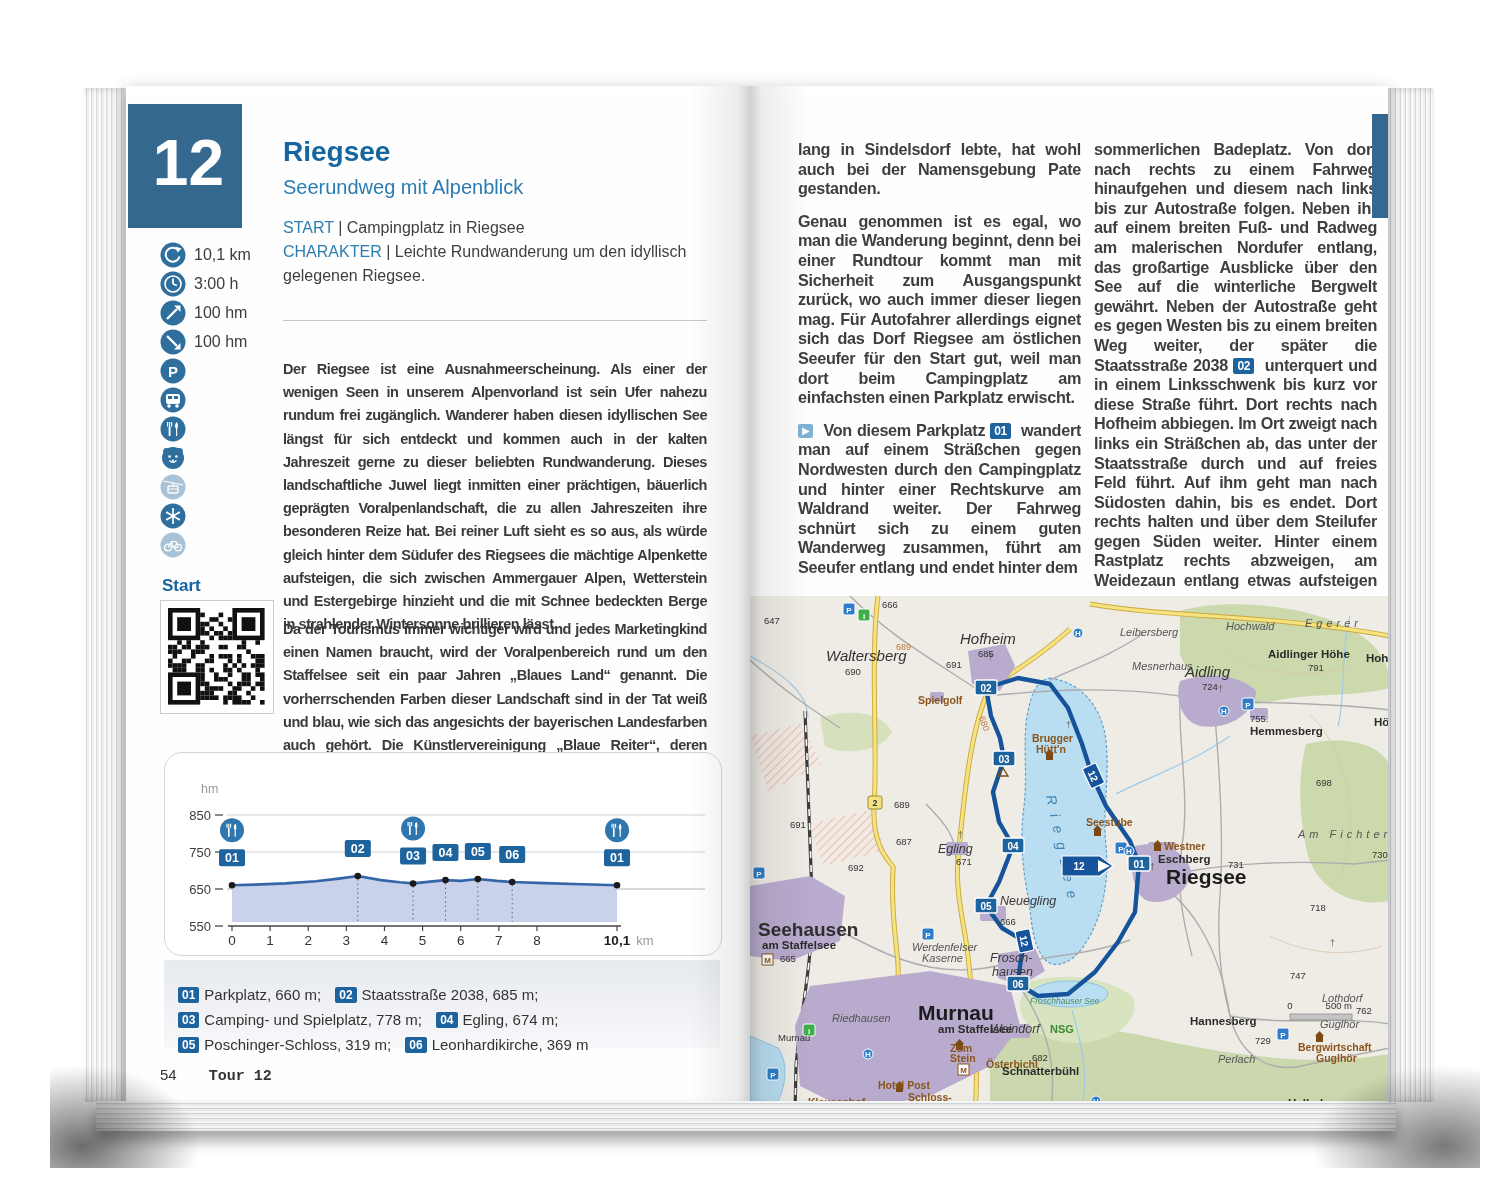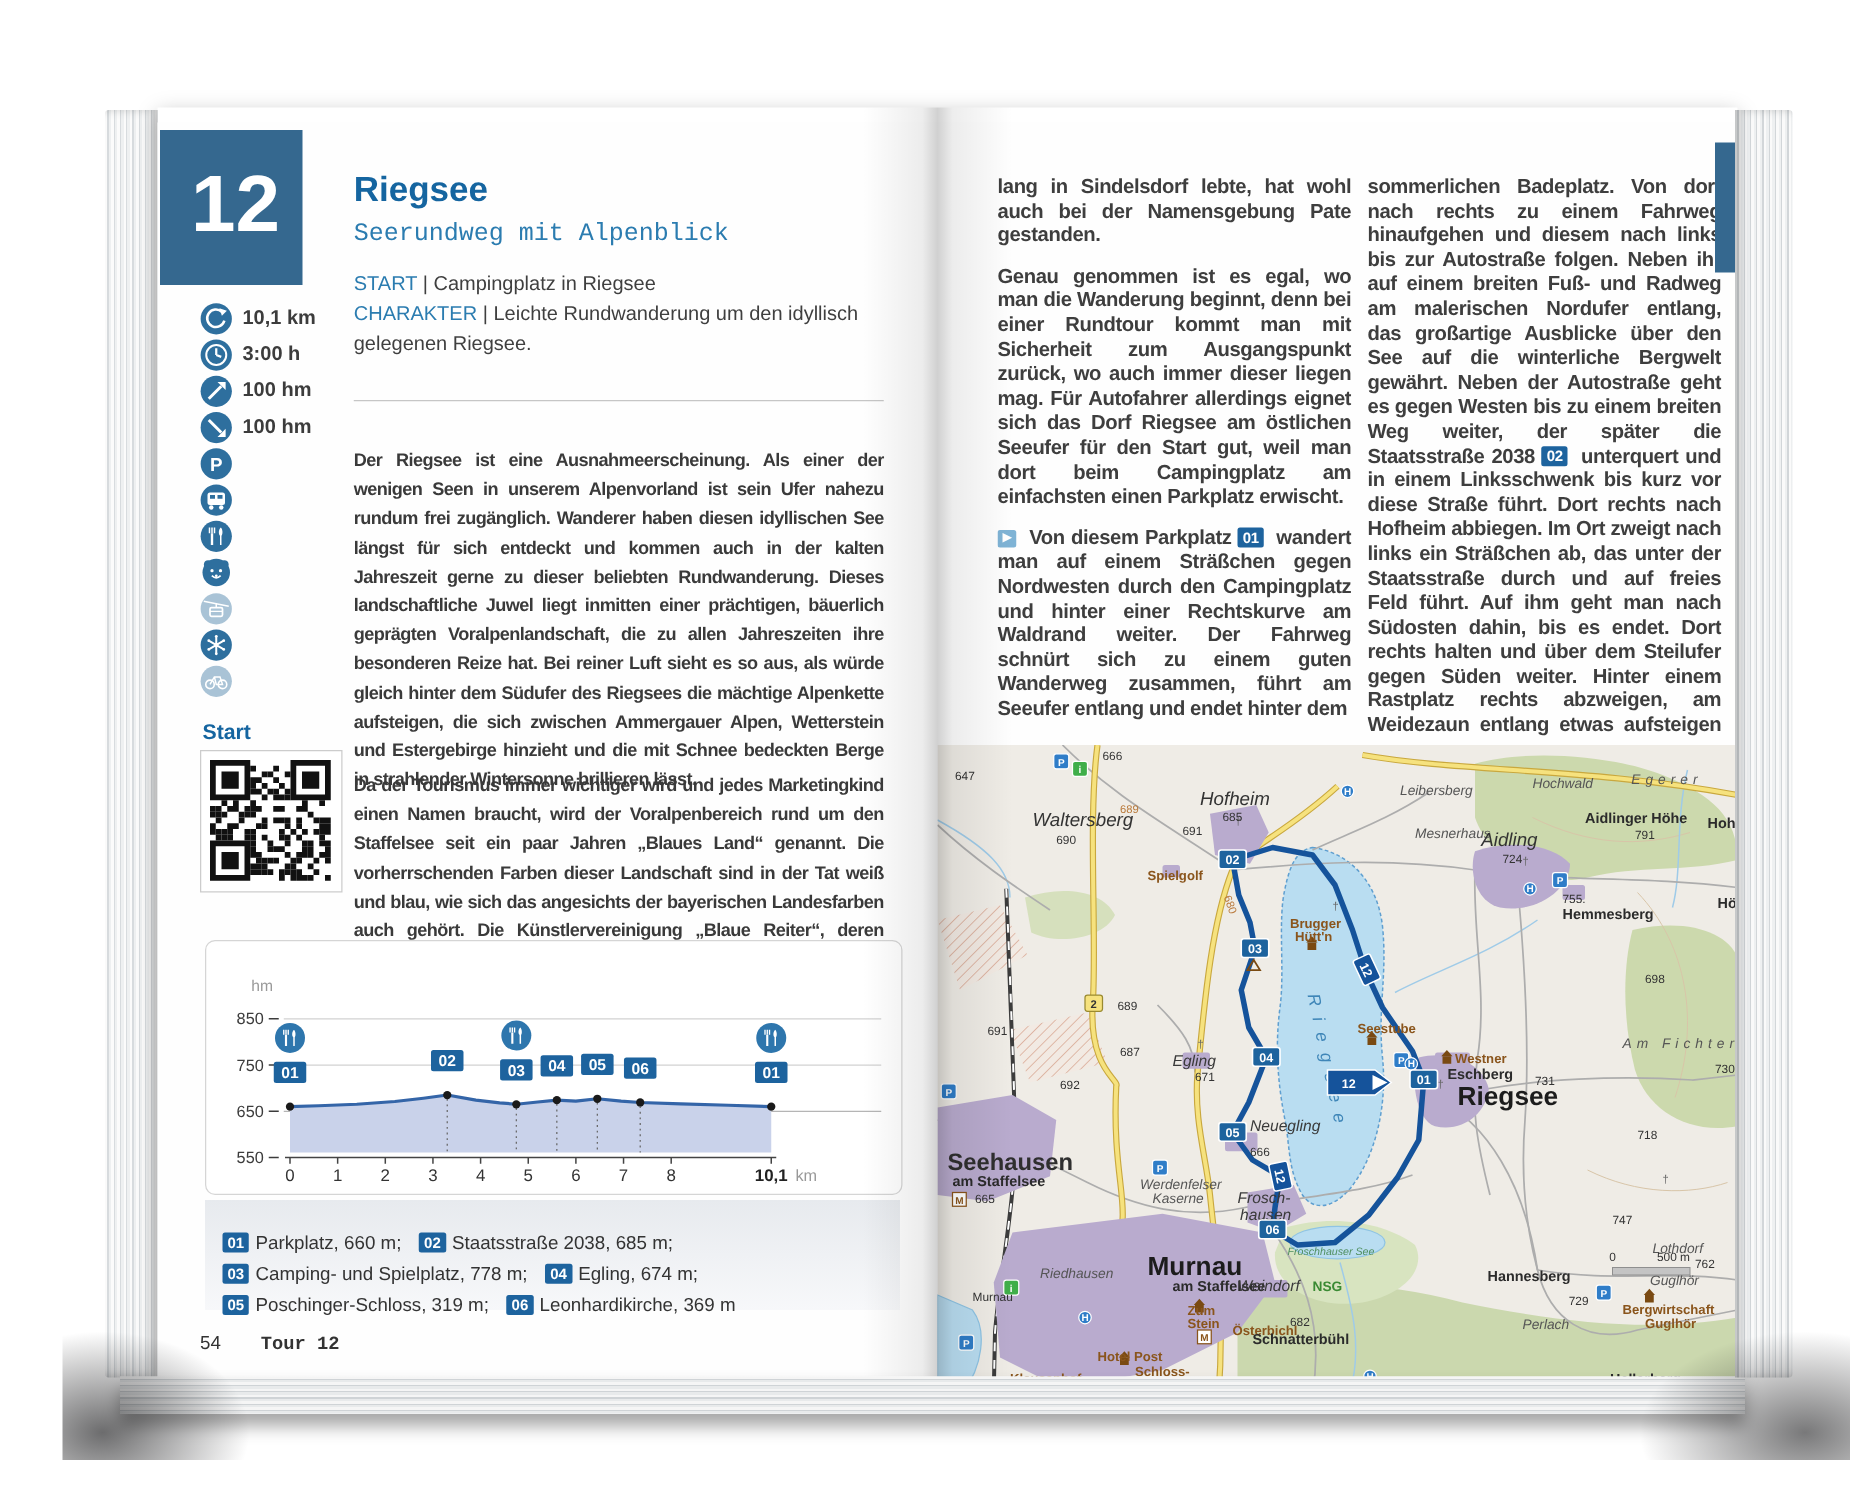--- a/index.html
+++ b/index.html
@@ -24,33 +24,33 @@
     box-shadow:0 4px 16px rgba(0,0,0,.25);}
   .gutter{left:690px;top:86px;width:120px;height:1016px;pointer-events:none;z-index:4;
     background:linear-gradient(90deg,rgba(0,0,0,0) 0%,rgba(0,0,0,.07) 40%,rgba(0,0,0,.18) 50%,rgba(0,0,0,.07) 60%,rgba(0,0,0,0) 100%);}
   .page{top:12px;height:1016px;background:#fefefe;}
   .page-left{left:0;width:622px;}
   .page-right{left:622px;width:642px;overflow:hidden;}
   
   .tour-box{left:2px;top:6px;width:114px;height:124px;background:#35688f;color:#fff;
     font-size:64px;font-weight:700;text-align:right;line-height:118px;padding-right:18px;box-sizing:border-box;}
   .tour-title{left:157px;top:38px;font-size:28px;font-weight:700;color:#1565a0;}
-  .tour-sub{left:157px;top:78px;font-size:20px;color:#2b7cb0;font-family:Liberation Mono, monospace;}
+  .tour-sub{left:157px;top:78px;font-size:20px;color:#2b7cb0;}
   .meta{left:157px;top:118px;width:424px;font-size:16px;line-height:24px;color:#3f3f3f;}
   .meta .lbl{color:#2b7cb0;}
   .rule{left:157px;top:222px;width:424px;height:1px;background:#c6c6c6;}
   .stats{left:34px;top:142px;width:120px;}
   .stat-row{height:29px;display:flex;align-items:center;gap:8px;}
-  .stat-row .txt{font-size:16px;font-weight:700;color:#3c3c3c;white-space:nowrap;}
+  .stat-row .txt{font-size:16px;font-weight:400;color:#3c3c3c;white-space:nowrap;}
   .para{left:157px;top:260px;width:424px;font-size:14.5px;font-weight:700;line-height:23.2px;
     text-align:justify;letter-spacing:-.45px;color:#3a3a3a;}
   .para2{top:520px;}
   .start-lbl{left:36px;top:478px;font-size:17px;font-weight:700;color:#1565a0;}
   .qr-box{left:34px;top:502px;width:112px;height:112px;border:1px solid #ccc;background:#fff;}
-  .chart-card{left:38px;top:654px;width:556px;height:202px;border:1px solid #d5d5d5;border-radius:8px;background:#fff;}
+  .chart-card{left:38px;top:654px;width:556px;height:202px;border:1px solid #d5d5d5;border-radius:18px;background:#fff;}
   .legend{left:38px;top:862px;width:556px;height:88px;box-sizing:border-box;padding:22px 14px;
     background:linear-gradient(180deg,#e7eaee,#f7f8fa);font-size:15px;color:#333;line-height:25px;}
   .wbadge{display:inline-block;background:#1d639e;color:#fff;font-weight:700;font-size:12px;
     padding:0 4px;border-radius:2px;line-height:16px;vertical-align:1px;margin-right:5px;}
   .legend .sep{margin-right:10px;}
   .footer{left:34px;top:968px;font-size:15px;color:#333;}
   .footer b{margin-left:32px;font-family:Liberation Mono, monospace;}
   
   .col{top:42px;width:283px;height:452px;overflow:hidden;font-size:16.2px;font-weight:600;
     line-height:19.6px;text-align:justify;letter-spacing:-.3px;color:#3e3e3e;}

